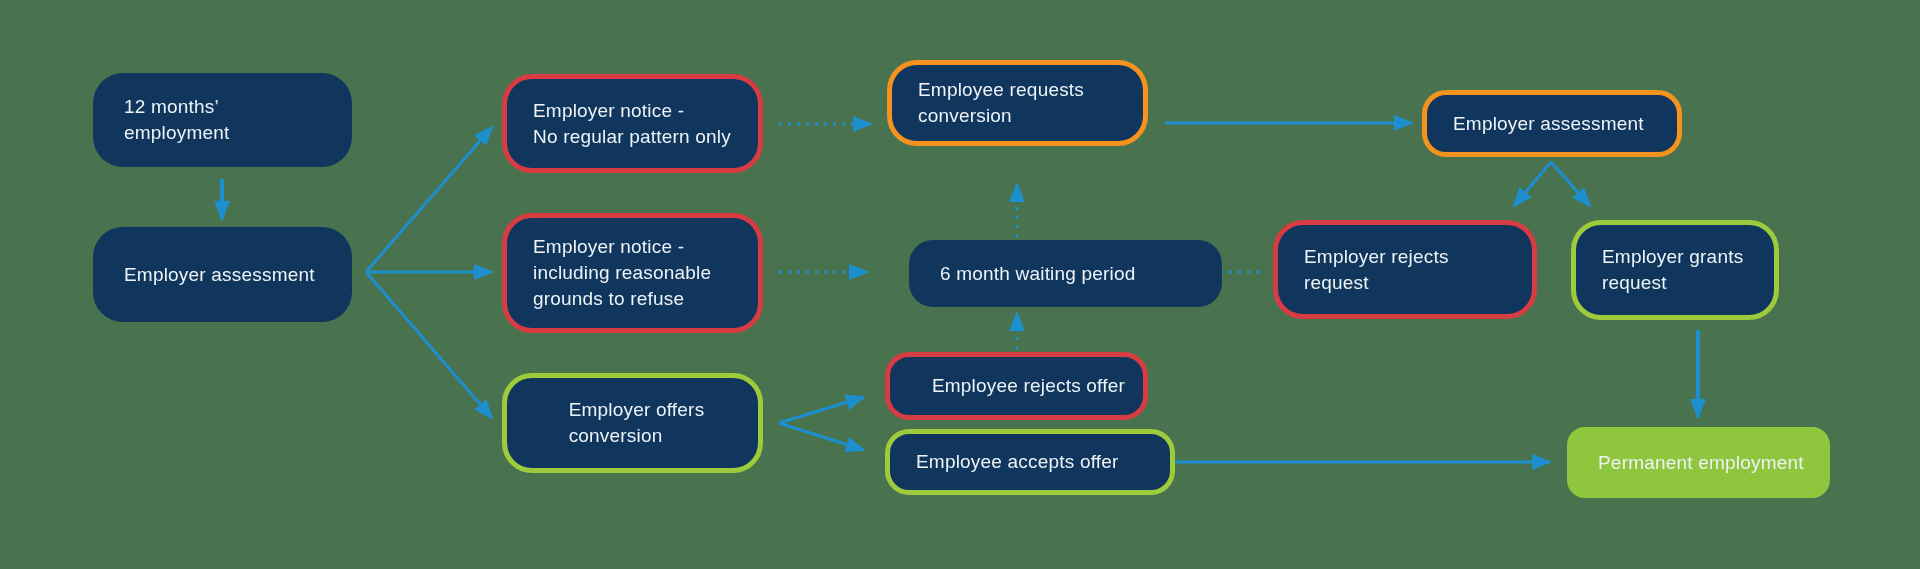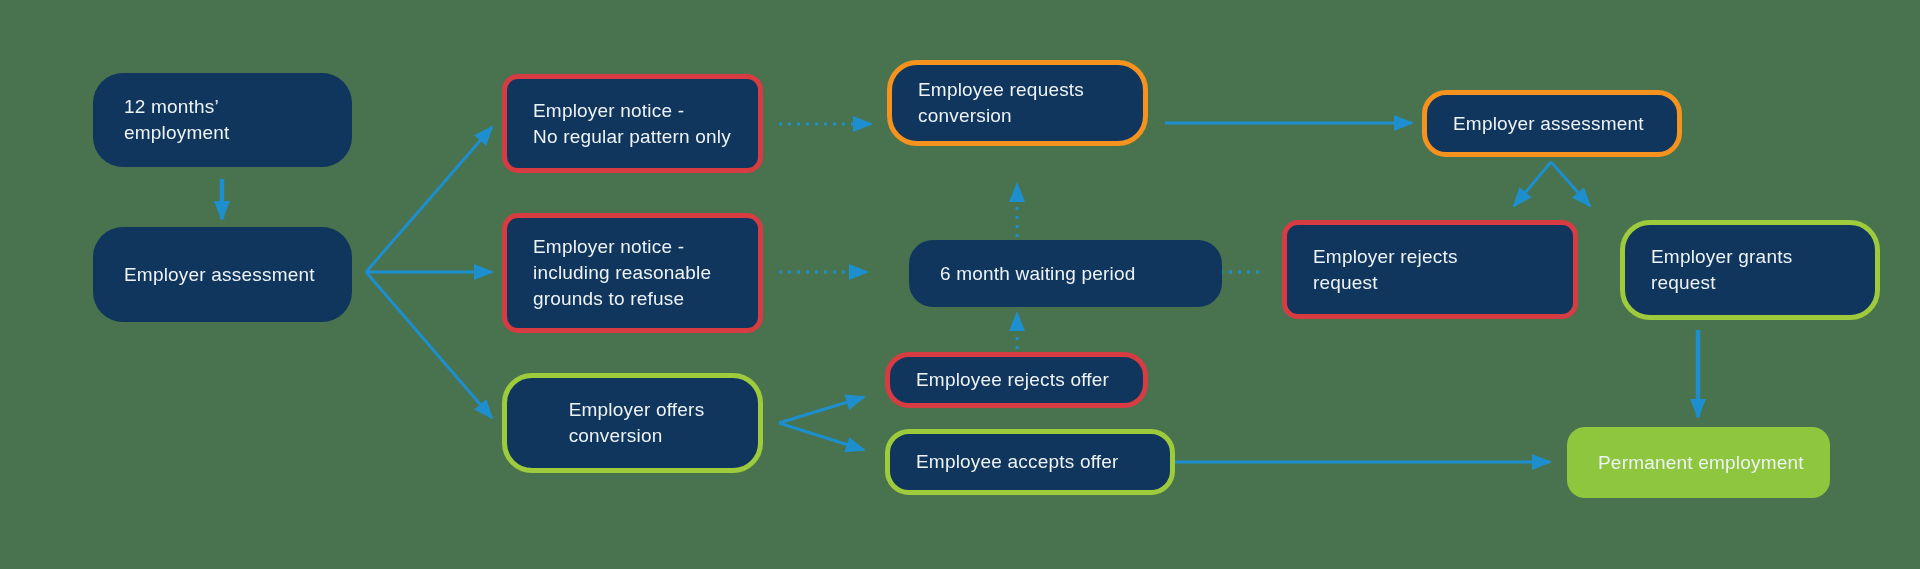--- a/index.html
+++ b/index.html
@@ -45,37 +45,37 @@
     border-radius:30px;
     color:var(--text);
     font-size:19px;
     line-height:26px;
     letter-spacing:.2px;
     display:flex;
     align-items:center;
     padding:0 18px 0 26px;
   }
   .node .lbl{white-space:pre-line;}
-  .v-red{border-color:var(--border-red);border-radius:16px;}
+  .v-red{border-color:var(--border-red);}
   .v-orange{border-color:var(--border-orange);}
   .v-green{border-color:var(--border-green);}
   .v-greenfill{background:var(--fill-green);border-color:transparent;}
   .r-sm{border-radius:24px;}
   .n1{left:93px;top:73px;width:259px;height:94px;}
   .n2{left:93px;top:227px;width:259px;height:95px;}
   .n3{left:502px;top:74px;width:261px;height:99px;}
   .n4{left:502px;top:213px;width:261px;height:120px;}
   .n5{left:502px;top:373px;width:261px;height:100px;justify-content:center;}
   .n6{left:887px;top:60px;width:261px;height:86px;}
   .n7{left:885px;top:240px;width:313px;height:67px;margin-left:24px;}
-  .n8{left:885px;top:352px;width:263px;height:56px;}
+  .n8{left:885px;top:352px;width:263px;height:68px;justify-content:flex-end;}
   .n9{left:885px;top:429px;width:290px;height:66px;}
   .n10{left:1422px;top:90px;width:260px;height:67px;}
-  .n11{left:1273px;top:220px;width:296px;height:99px;margin-left:9px;}
-  .n12{left:1620px;top:220px;width:260px;height:100px;align-items:center;}
+  .n11{left:1273px;top:220px;width:264px;height:99px;}
+  .n12{left:1571px;top:220px;width:208px;height:100px;align-items:center;}
   .n13{left:1567px;top:427px;width:263px;height:71px;border-radius:18px;}
 </style>
 </head>
 <body>
 
 <div class="stage">
 
   <svg class="edges" viewBox="0 0 1920 569" xmlns="http://www.w3.org/2000/svg">
     <defs>
       <marker id="mh" markerUnits="userSpaceOnUse" markerWidth="24" markerHeight="20" refX="19" refY="9" orient="auto">

